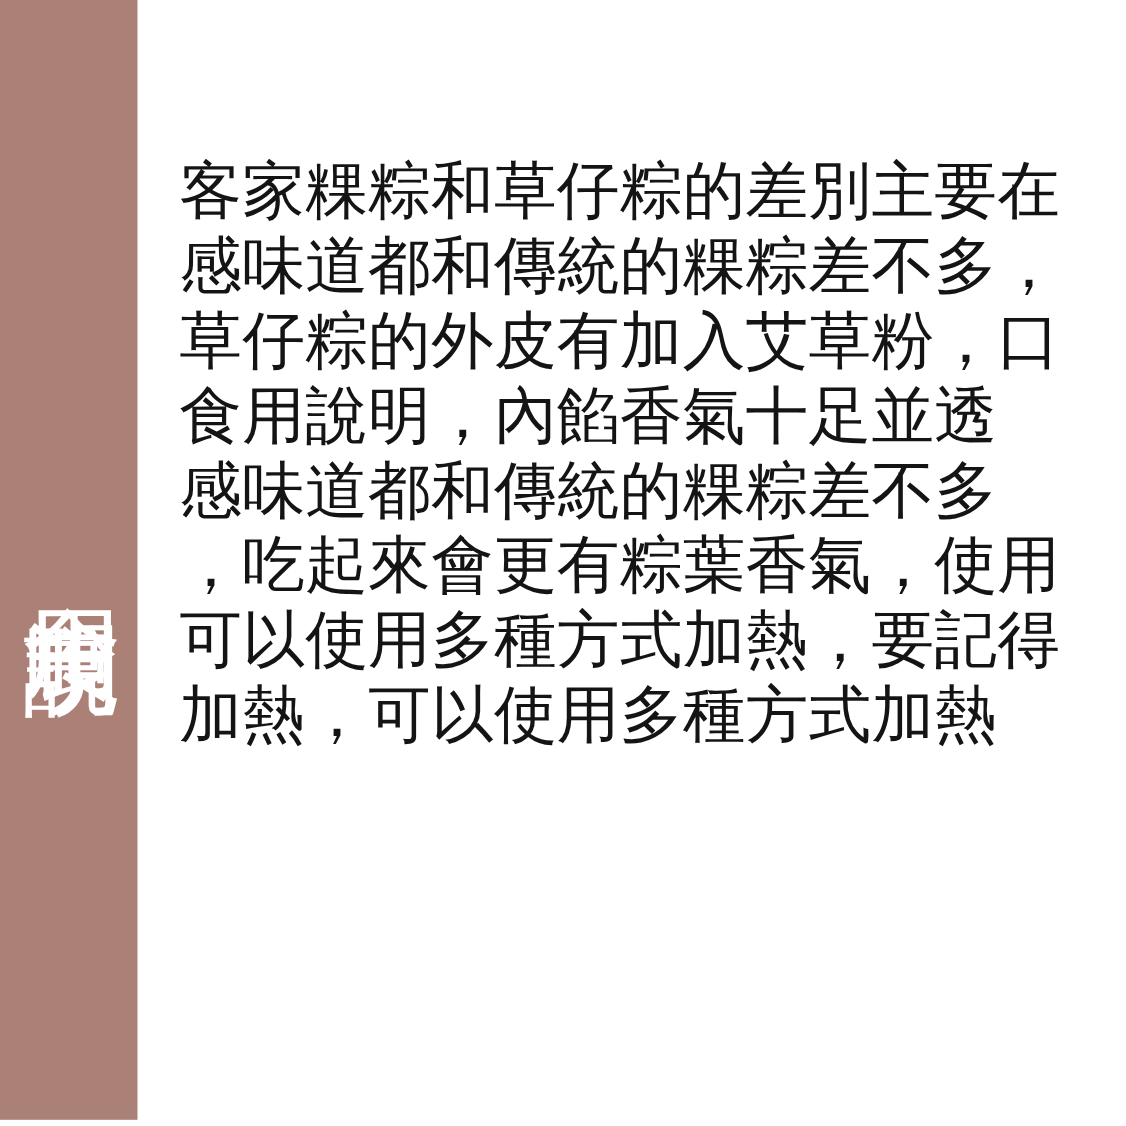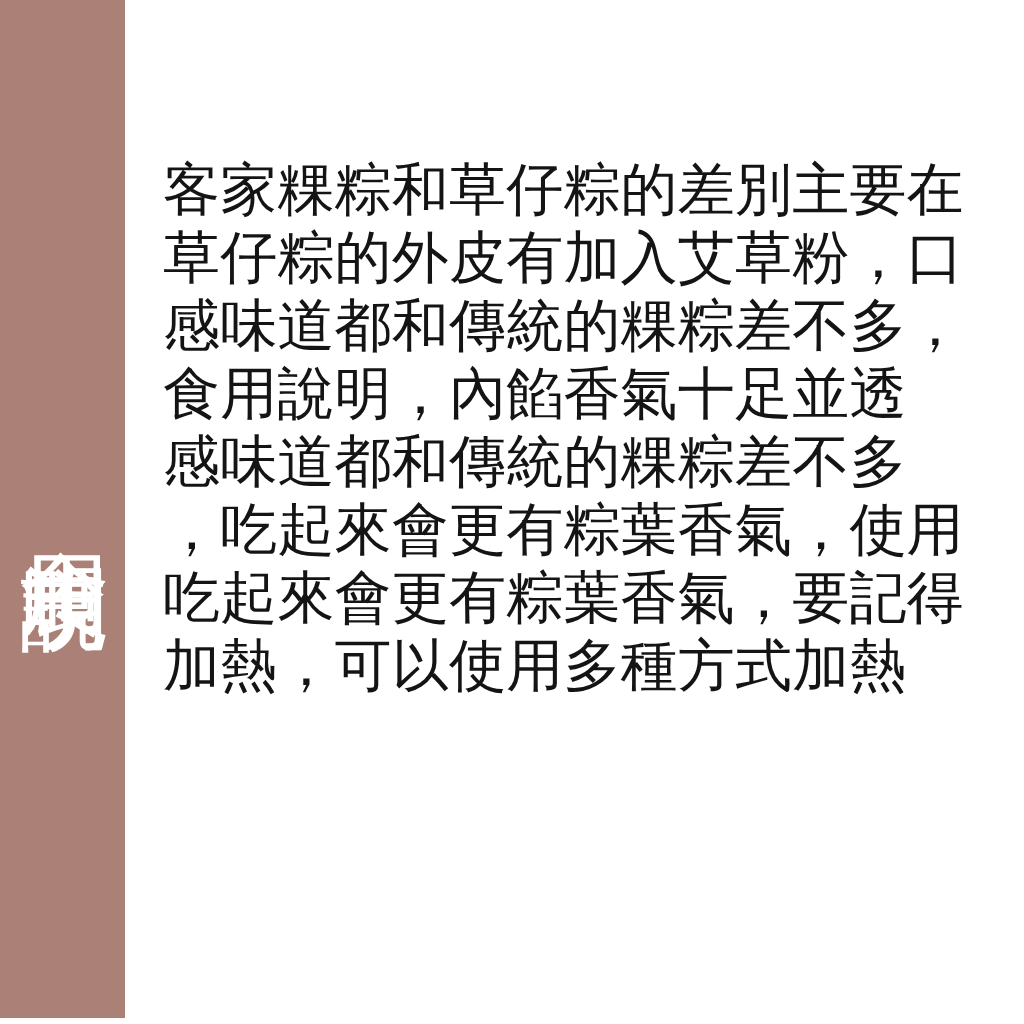--- a/index.html
+++ b/index.html
@@ -36,21 +36,21 @@
     letter-spacing: 6px;
     font-weight: 500;
     transform: translate(3px, -18px);
     white-space: nowrap;
     user-select: none;
   }
   
   .content {
     position: absolute;
     left: 163px;
-    top: 155px;
+    top: 140px;
     width: 830px;
   }
   .line {
     margin: 0;
     padding: 0;
     height: 68px;
     line-height: 68px;
     font-size: 57px;
     letter-spacing: 0.2px;
     font-weight: 300;
@@ -62,22 +62,22 @@
 <body>
 
 <div class="canvas">
 
   <aside class="sidebar">
     <div class="vertical-title">食用說明</div>
   </aside>
 
   <main class="content">
     <p class="line">客家粿粽和草仔粽的差別主要在</p>
+    <p class="line">感味道都和傳統的粿粽差不多，</p>
     <p class="line">草仔粽的外皮有加入艾草粉，口</p>
-    <p class="line">感味道都和傳統的粿粽差不多，</p>
     <p class="line">食用說明，內餡香氣十足並透</p>
     <p class="line">感味道都和傳統的粿粽差不多</p>
     <p class="line">，吃起來會更有粽葉香氣，使用</p>
-    <p class="line">吃起來會更有粽葉香氣，要記得</p>
+    <p class="line">可以使用多種方式加熱，要記得</p>
     <p class="line">加熱，可以使用多種方式加熱</p>
   </main>
 
 </div>
 
 </body></html>

